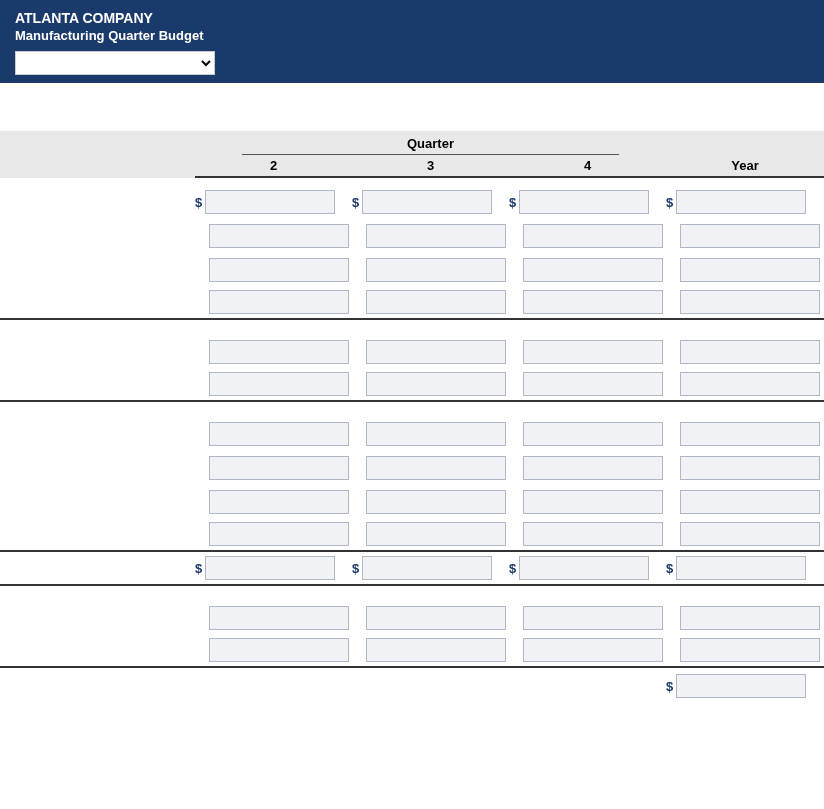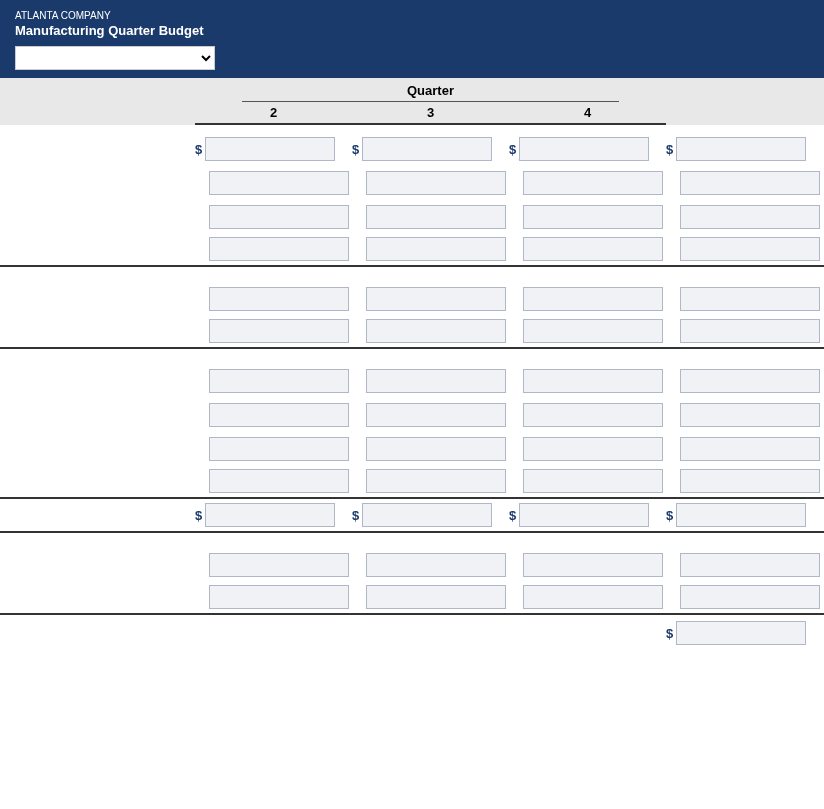--- a/index.html
+++ b/index.html
@@ -8,22 +8,22 @@
     
     .header {
       background-color: #1a3a6b;
       color: white;
       padding: 10px 15px 8px 15px;
       display: flex;
       flex-direction: column;
       align-items: flex-start;
     }
     .header-title {
-      font-weight: normal;
-      font-size: 10px;
+      font-weight: bold;
+      font-size: 14px;
       text-align: right;
     }
     .header-subtitle {
       font-weight: bold;
       font-size: 13px;
       margin-top: 2px;
     }
     .header-dropdown {
       margin-top: 8px;
     }
@@ -87,20 +87,21 @@
       padding: 0 4px;
       color: #333;
       outline: none;
     }
     .input-field.with-dollar { width: 130px; }
     .input-field.no-dollar { width: 140px; margin-left: 14px; }
     .quarter-row-inner {
       display: flex;
       align-items: flex-end;
       padding: 5px 0 0 0;
+      margin-top: 48px;
     }
     .quarter-cell-empty {
       width: 195px;
     }
     .quarter-spanning {
       display: flex;
       flex-direction: column;
       align-items: center;
       width: 471px;
     }
@@ -161,20 +162,21 @@
   <div class="quarter-row-inner">
     <div class="quarter-cell-empty"></div>
     <div class="quarter-spanning">
       <div class="quarter-spanning-label">Quarter</div>
       <div class="quarter-col-labels">
         <div class="quarter-col-label col-divider" style="flex:1; border-bottom:2px solid #333;">2</div>
         <div class="quarter-col-label col-divider" style="flex:1; border-bottom:2px solid #333;">3</div>
         <div class="quarter-col-label col-divider" style="flex:1; border-bottom:2px solid #333;">4</div>
       </div>
     </div>
+    <div class="year-col-label">Year</div>
   </div>
 </div>
 
 <div class="content">
 
   <div class="data-row">
     <div class="cell-label"></div>
     <div class="cell-input q2">
       <span class="dollar-sign">$</span>
       <input class="input-field with-dollar" type="text" style="">

